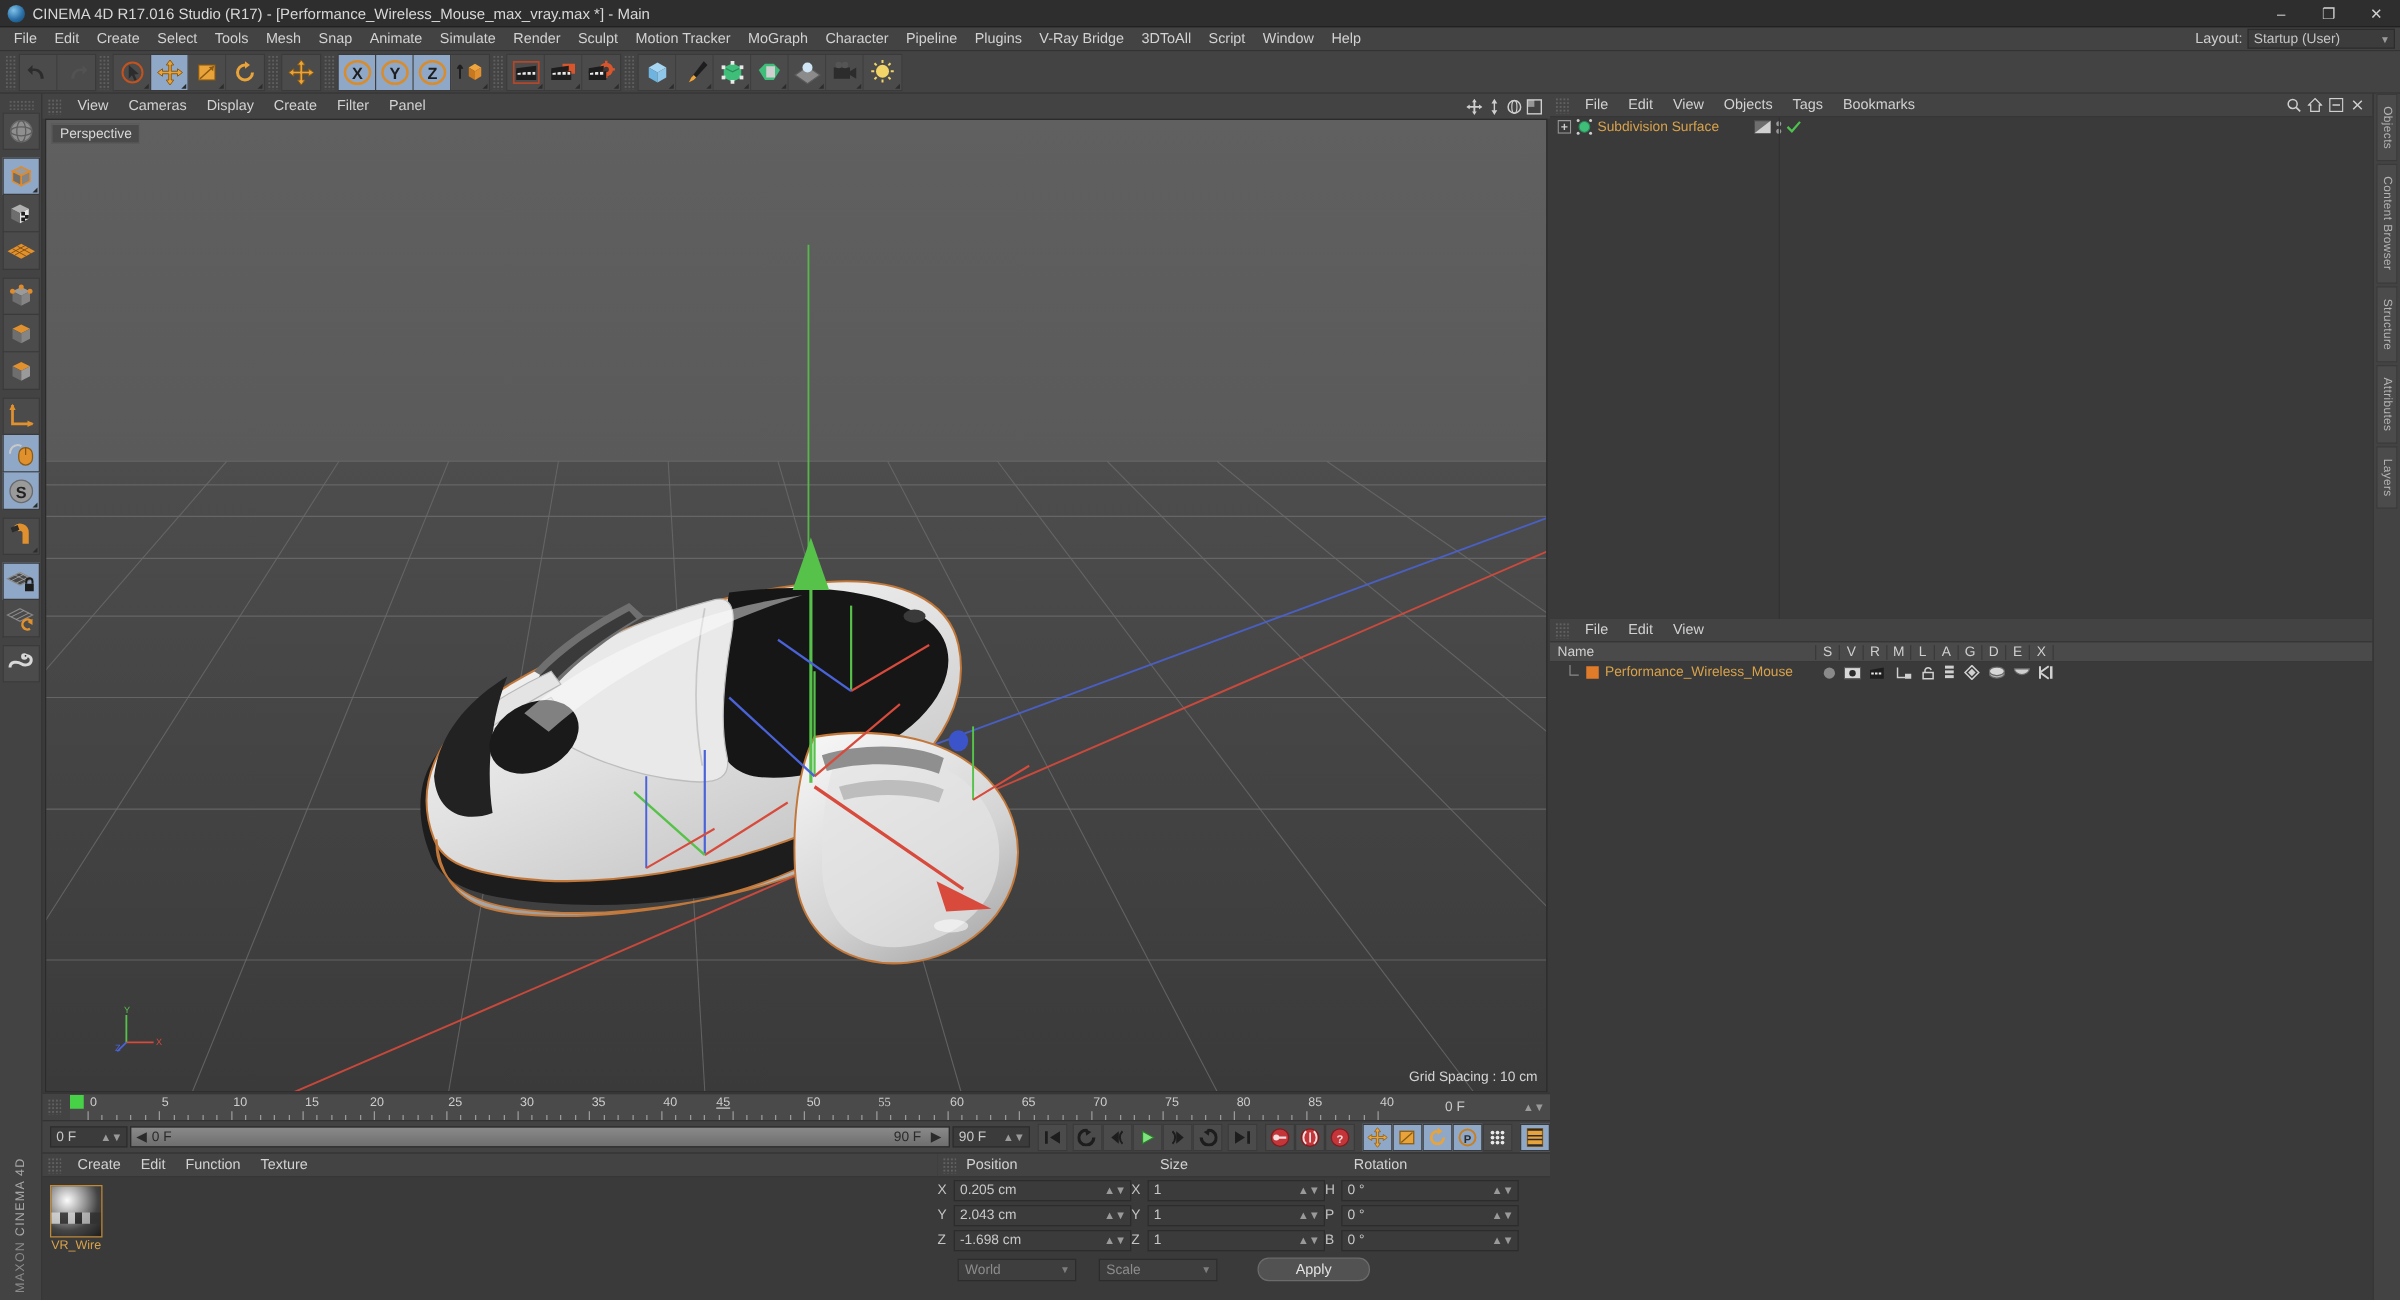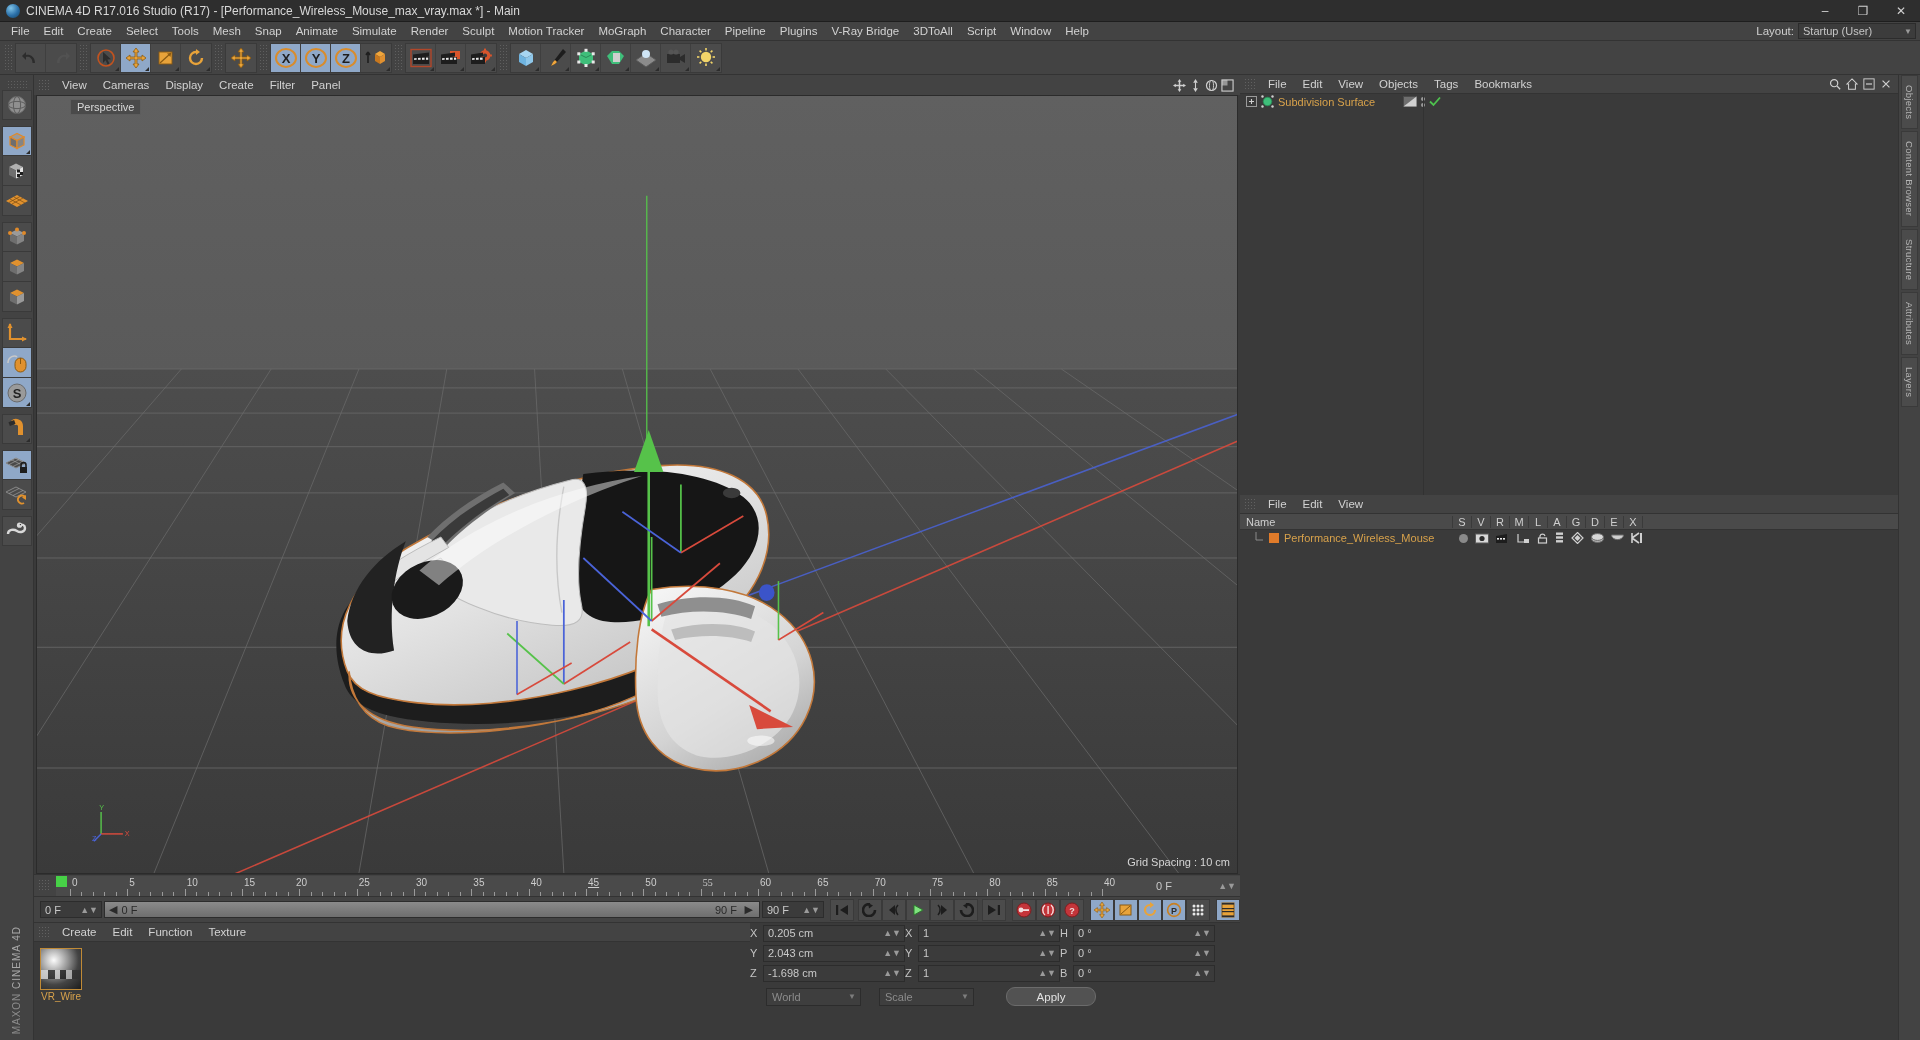--- a/index.html
+++ b/index.html
@@ -121,21 +121,21 @@
   #vp-menubar .mi { font-size: 11.5px; color: #d2d2d2; padding: 2px 8px; }
   #vp-right-icons { margin-left: auto; display: flex; gap: 3px; padding-right: 6px; align-items: center; }
 
   #viewport {
     flex: 1; position: relative; overflow: hidden;
     background: linear-gradient(180deg,#5e5e5e 0%,#575757 34%,#4a4a4a 34.2%,#3b3b3b 100%);
     border: 1px solid #2b2b2b; margin: 0 2px 0 2px;
   }
   #vp-label {
     position: absolute; left: 4px; top: 3px; font-size: 11px; color: #d9d9d9;
-    background: #4a4a4a; padding: 1px 6px; border: 1px solid #5d5d5d; z-index: 5; margin-left: 29px;
+    background: #4a4a4a; padding: 1px 6px; border: 1px solid #5d5d5d; z-index: 5;
   }
   #gridspacing {
     position: absolute; right: 7px; bottom: 5px; font-size: 11px; color: #d5d5d5; z-index: 5;
   }
   #axis-hud { position: absolute; left: 55px; bottom: 30px; width: 40px; height: 40px; z-index: 5; }
 
   
   #timeline {
     height: 22px; background: #434343; display: flex; align-items: center;
     border-top: 1px solid #333; position: relative;
@@ -900,21 +900,21 @@
           <div class="tick" style="left: 426.8px; height: 4px;"></div>
           <div class="tick" style="left: 438.267px; height: 4px;"></div>
           <div class="tick" style="left: 449.733px; height: 4px;"></div>
           <div class="tick" style="left: 461.2px; height: 4px;"></div>
           <div class="lbl" style="left: 474.667px;">40</div>
           <div class="tick" style="left: 472.667px; height: 7px;"></div>
           <div class="tick" style="left: 484.133px; height: 4px;"></div>
           <div class="tick" style="left: 495.6px; height: 4px;"></div>
           <div class="tick" style="left: 507.067px; height: 4px;"></div>
           <div class="tick" style="left: 518.533px; height: 4px;"></div>
-          <div class="lbl" style="left: 532px; text-decoration: underline;">45</div>
+          <div class="lbl" style="left: 517px; text-decoration: underline;">45</div>
           <div class="tick" style="left: 530px; height: 7px;"></div>
           <div class="tick" style="left: 541.467px; height: 4px;"></div>
           <div class="tick" style="left: 552.933px; height: 4px;"></div>
           <div class="tick" style="left: 564.4px; height: 4px;"></div>
           <div class="tick" style="left: 575.867px; height: 4px;"></div>
           <div class="lbl" style="left: 589.333px;">50</div>
           <div class="tick" style="left: 587.333px; height: 7px;"></div>
           <div class="tick" style="left: 598.8px; height: 4px;"></div>
           <div class="tick" style="left: 610.267px; height: 4px;"></div>
           <div class="tick" style="left: 621.733px; height: 4px;"></div>
@@ -1129,20 +1129,26 @@
         </div>
         <div id="matlist">
           <div class="matchip">
             <div class="matsphere"></div>
             <div class="matname">VR_Wire</div>
           </div>
         </div>
       </div>
 
       <div id="coordpanel">
+        <div id="coordhdr">
+          <div class="vgrip" style="margin:0 4px"></div>
+          <div class="col">Position</div>
+          <div class="col">Size</div>
+          <div class="col">Rotation</div>
+        </div>
 
         <div class="crow">
           <div class="cgroup">
             <span class="ax">X</span>
             <div class="fld">
               <span>0.205 cm</span>
               <span class="sp">▲▼</span>
             </div>
           </div>
           <div class="cgroup">

